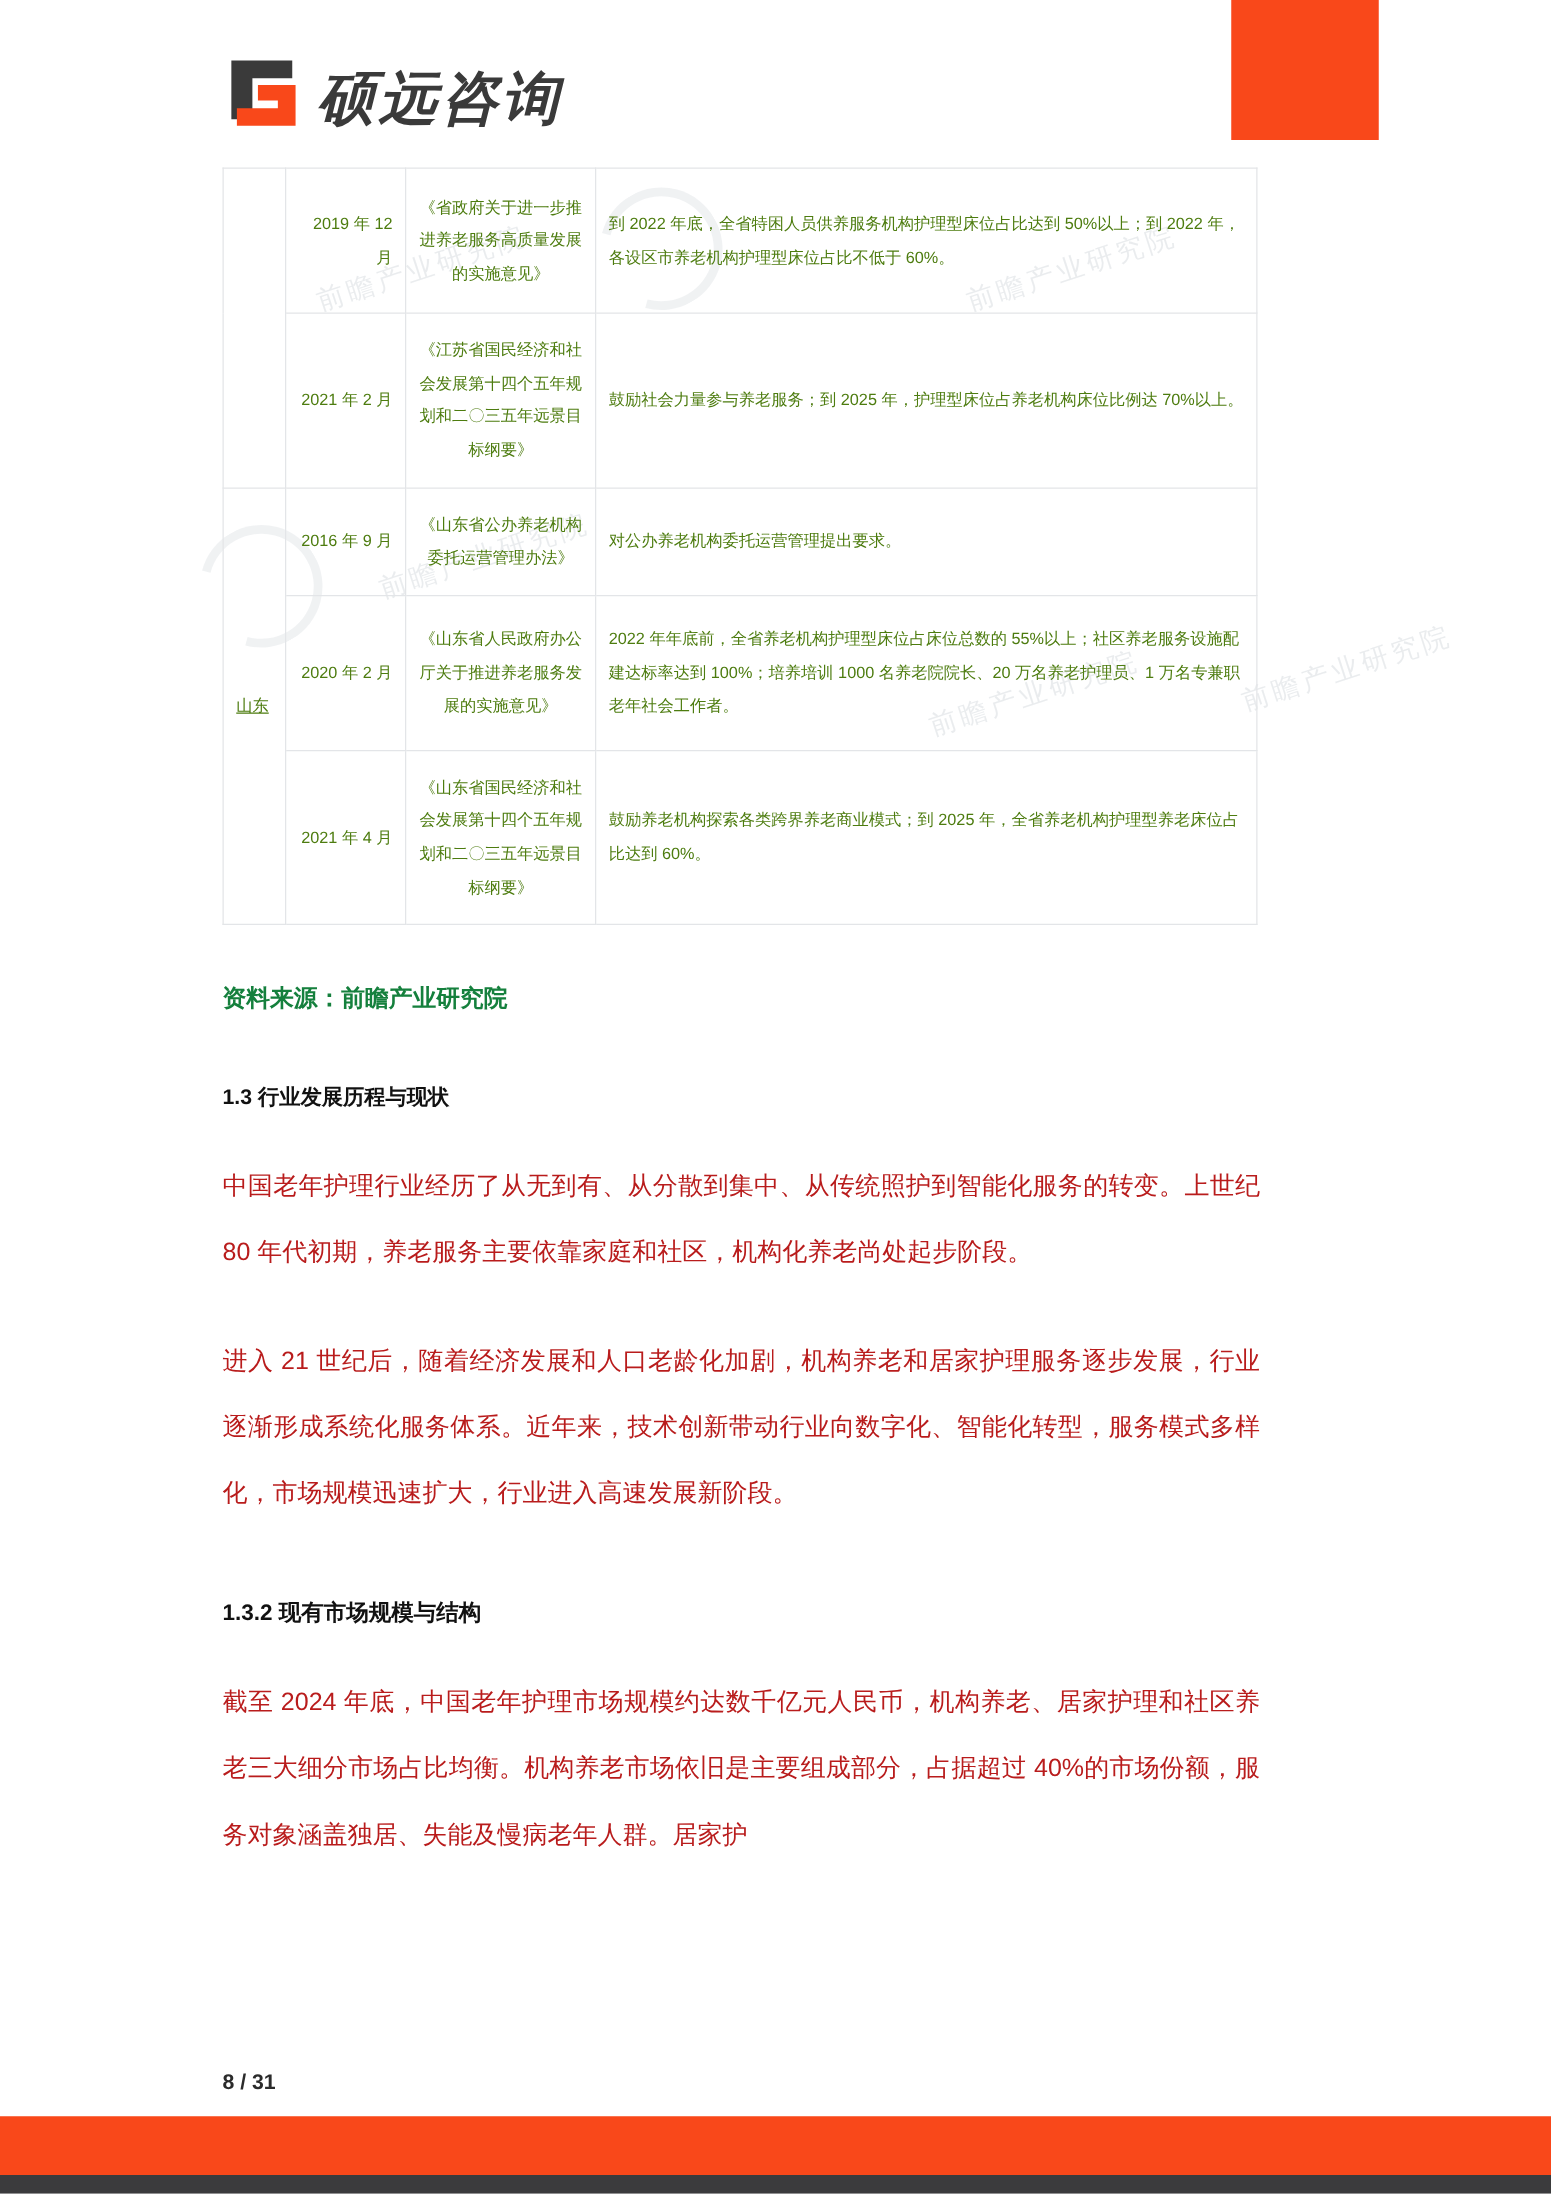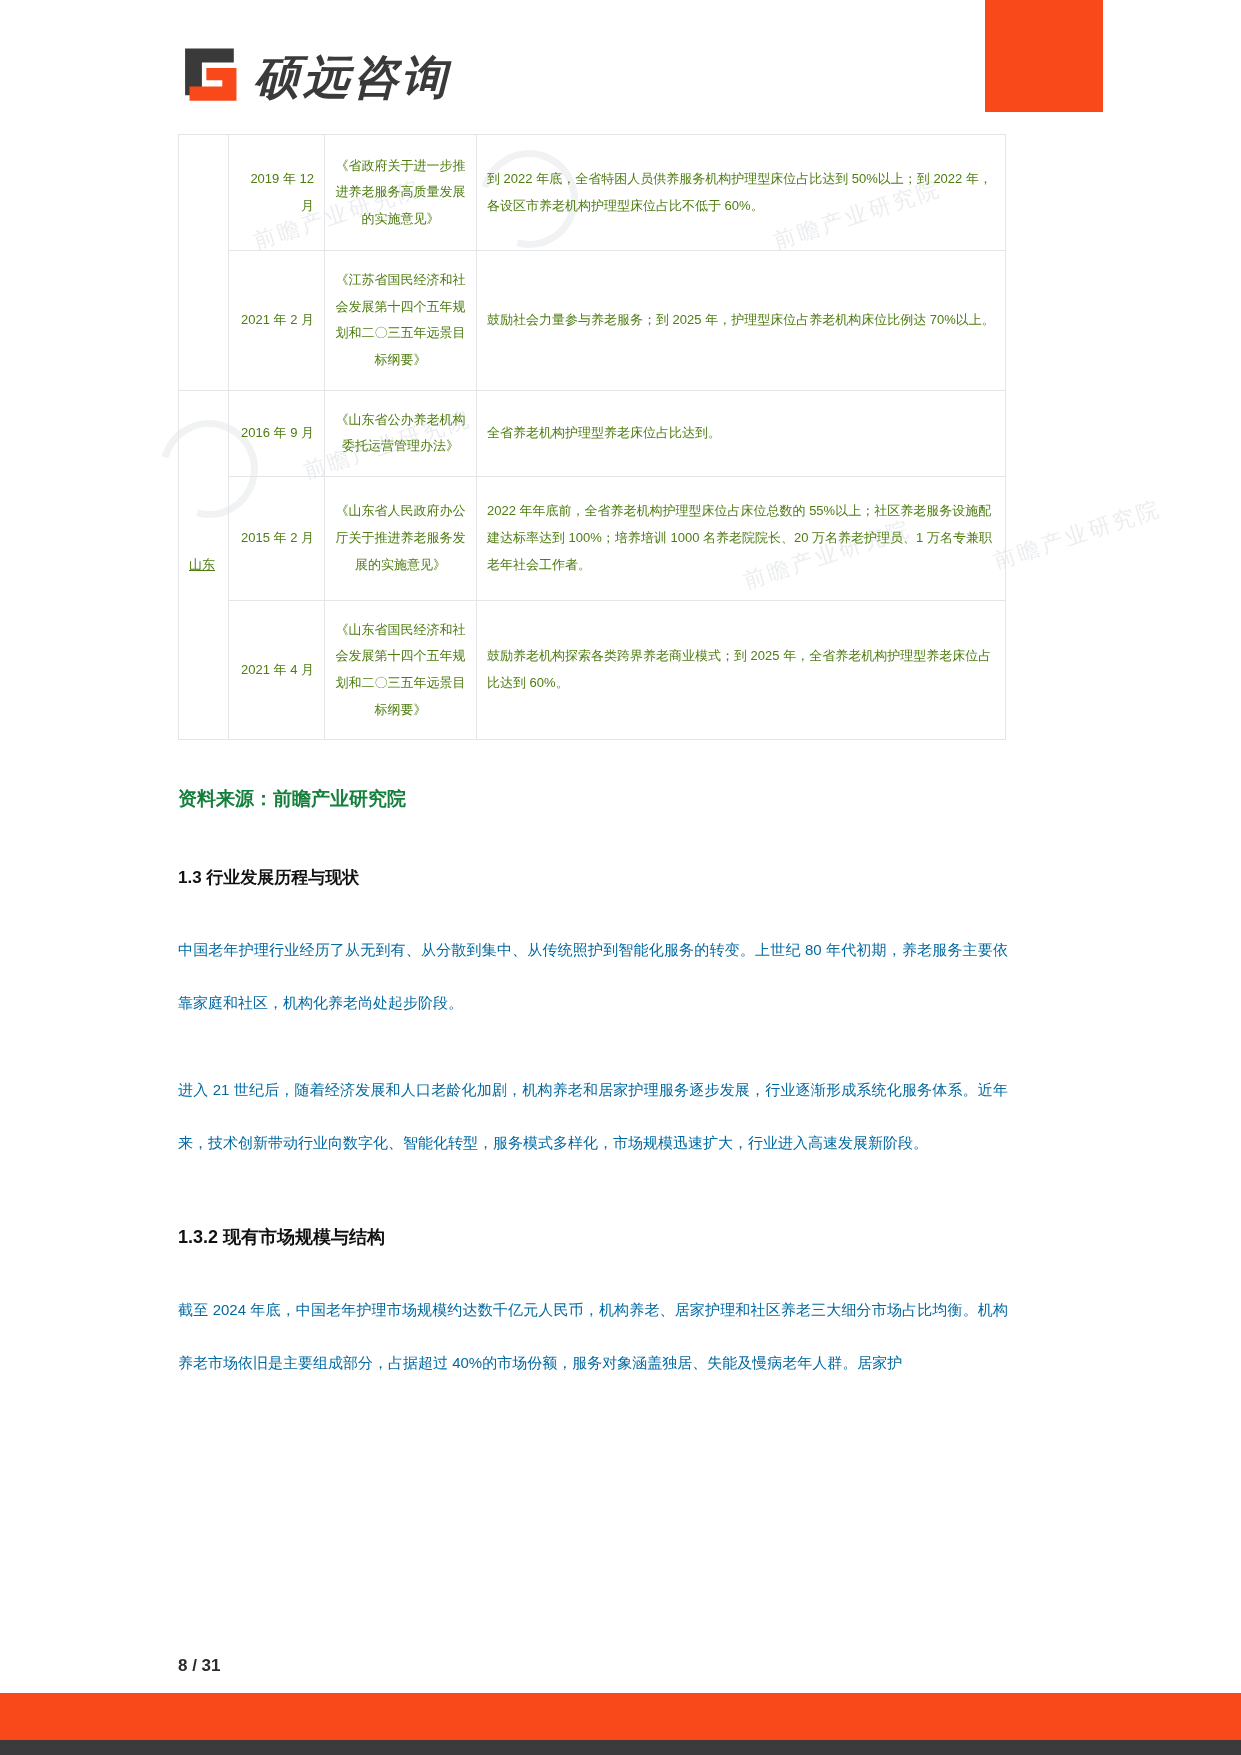--- a/index.html
+++ b/index.html
@@ -27,21 +27,21 @@
   }
   td.prov{text-align:left;text-decoration:underline;}
   td.date{text-align:right;}
   td.policy-name{text-align:center;padding:8px 12px;}
   td.details{text-align:left;padding:8px 18px;}
   tr.r1{height:116px;} tr.r2{height:98px;} tr.r3{height:76px;} tr.r4{height:124px;} tr.r5{height:100px;}
   
   .source{font-size:19px;font-weight:bold;color:#15803d;margin:46px 0 0 0;}
   h2.h13{font-size:17px;font-weight:bold;color:#111;margin:54px 0 0 0;}
   h3.sub{font-size:18px;font-weight:bold;color:#111;margin:56px 0 0 0;}
-  p.body{font-size:15px;line-height:53px;text-align:justify;color:#0369a1;margin:34px 0 0 0;width:830px;}
+  p.body{font-size:20px;line-height:53px;text-align:justify;color:#b91c1c;margin:34px 0 0 0;width:830px;}
   
   .page-num{position:absolute;top:1656px;left:178px;width:766px;text-align:left;
             font-size:17px;font-weight:bold;color:#2b2b2b;}
   .footer-orange{position:absolute;left:0;top:1693px;width:1241px;height:47px;background:#F9481A;}
   .footer-dark{position:absolute;left:0;top:1740px;width:1241px;height:15px;background:#3B3B3D;}
 </style>
 </head>
 <body>
 
 <div class="corner-block"></div>
@@ -82,24 +82,24 @@
       </tr>
       <tr class="r2">
         <td class="date">2021 年 2 月</td>
         <td class="policy-name">《江苏省国民经济和社会发展第十四个五年规划和二〇三五年远景目标纲要》</td>
         <td class="details">鼓励社会力量参与养老服务；到 2025 年，护理型床位占养老机构床位比例达 70%以上。</td>
       </tr>
       <tr class="r3">
         <td class="prov" rowspan="3">山东</td>
         <td class="date">2016 年 9 月</td>
         <td class="policy-name">《山东省公办养老机构委托运营管理办法》</td>
-        <td class="details">全省养老机构护理型养老床位占比达到。</td>
+        <td class="details">对公办养老机构委托运营管理提出要求。</td>
       </tr>
       <tr class="r4">
-        <td class="date">2015 年 2 月</td>
+        <td class="date">2020 年 2 月</td>
         <td class="policy-name">《山东省人民政府办公厅关于推进养老服务发展的实施意见》</td>
         <td class="details">2022 年年底前，全省养老机构护理型床位占床位总数的 55%以上；社区养老服务设施配建达标率达到 100%；培养培训 1000 名养老院院长、20 万名养老护理员、1 万名专兼职老年社会工作者。</td>
       </tr>
       <tr class="r5">
         <td class="date">2021 年 4 月</td>
         <td class="policy-name">《山东省国民经济和社会发展第十四个五年规划和二〇三五年远景目标纲要》</td>
         <td class="details">鼓励养老机构探索各类跨界养老商业模式；到 2025 年，全省养老机构护理型养老床位占比达到 60%。</td>
       </tr>
     </tbody>
   </table>

